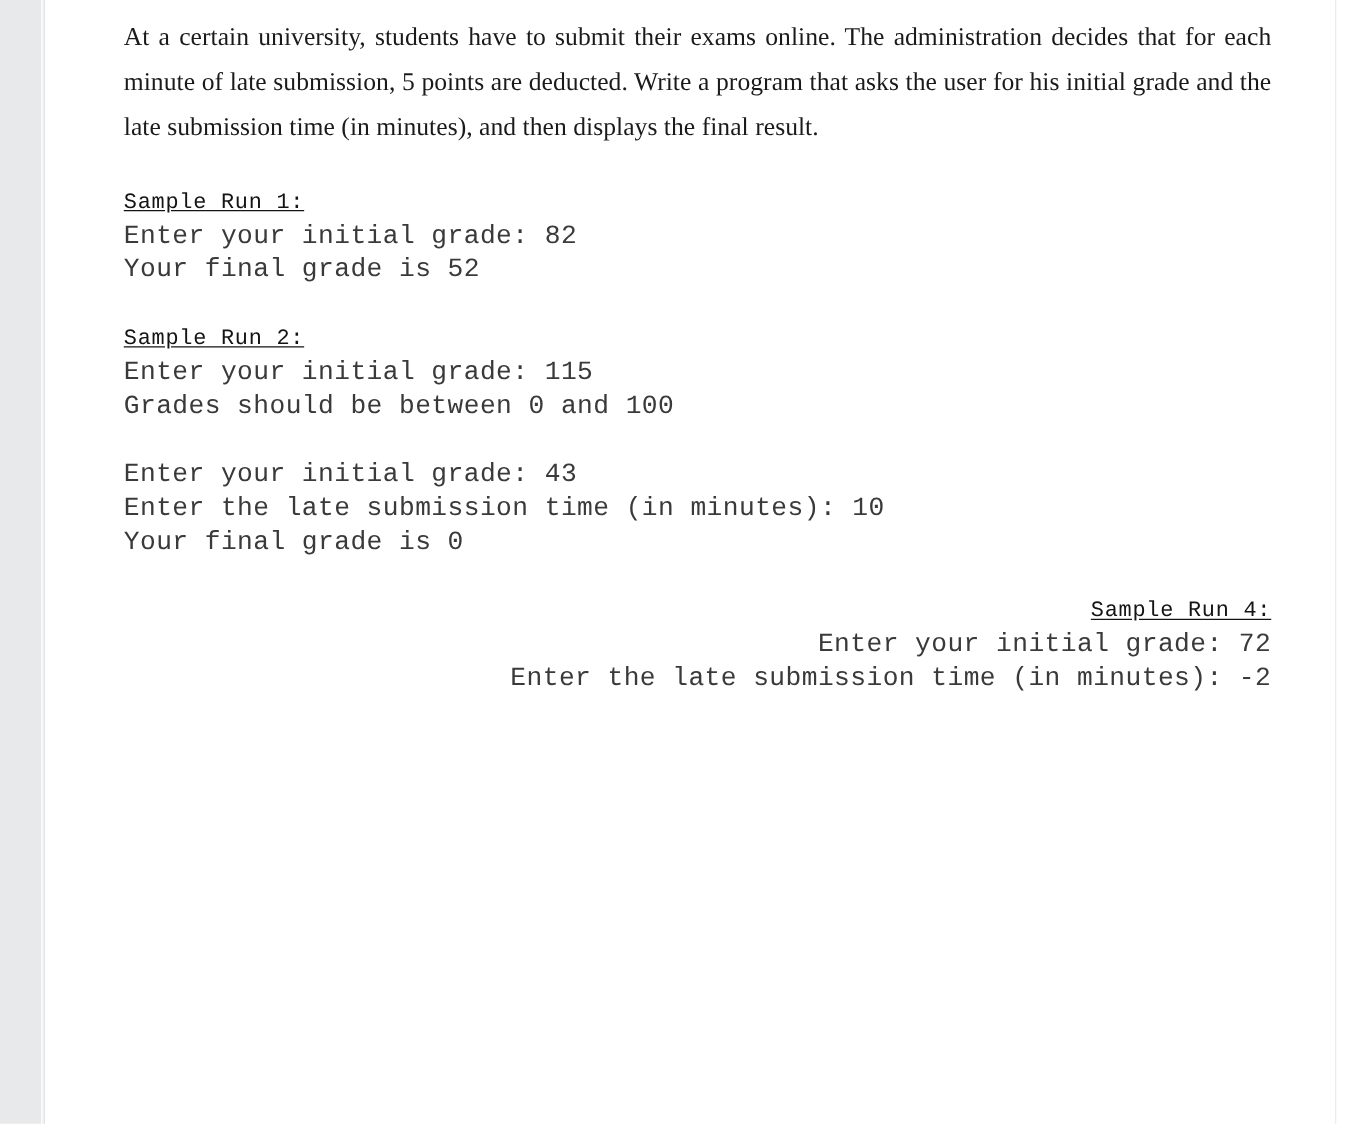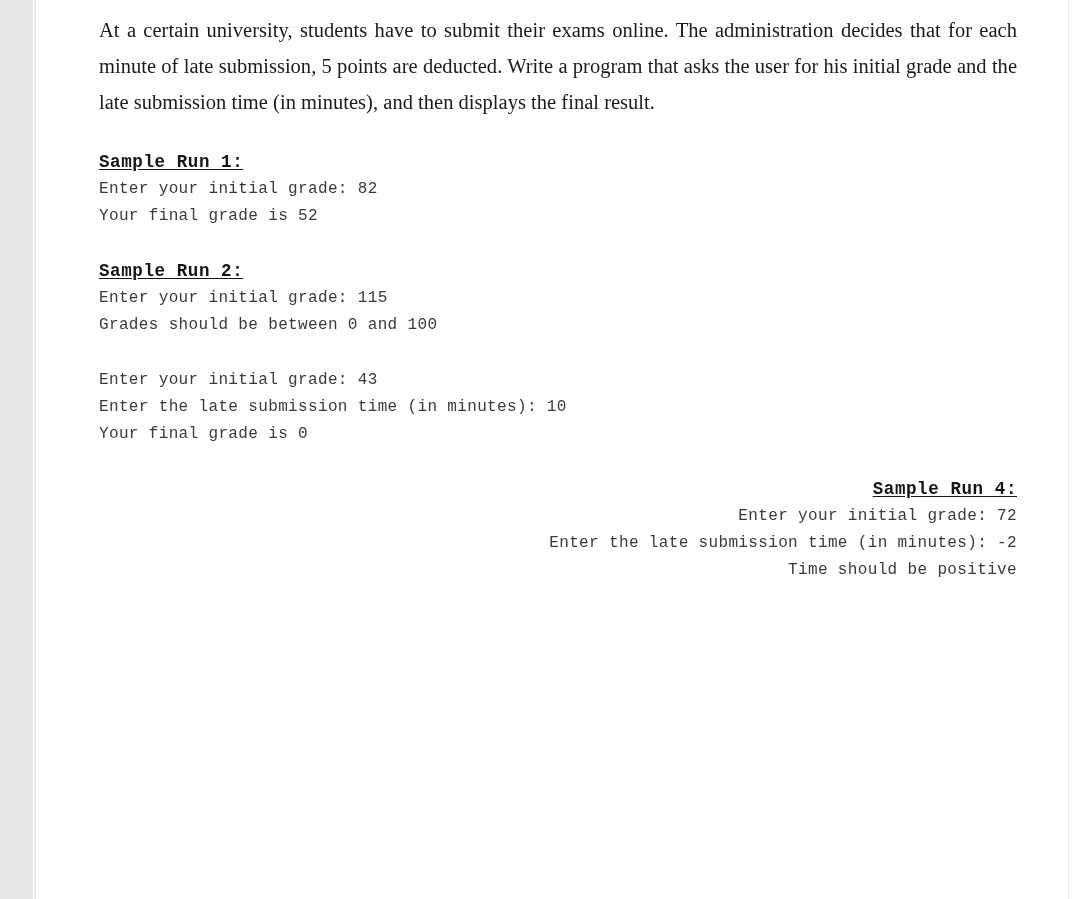--- a/index.html
+++ b/index.html
@@ -82,30 +82,30 @@
     margin-bottom: 28px;
   }
   .run-block:last-child {
     margin-bottom: 0;
     text-align: right;
   }
   .run-title {
     font-family: "Liberation Mono", monospace;
     font-size: 17.5px;
     line-height: 27px;
-    font-weight: bold;
+    font-weight: normal;
     color: #141414;
     text-decoration: underline;
     text-underline-offset: 2px;
     display: inline-block;
     letter-spacing: 0.6px;
   }
   .run-line {
     font-family: "Liberation Mono", monospace;
-    font-size: 16px;
+    font-size: 21px;
     line-height: 27px;
     color: #3a3a3a;
     white-space: pre;
     letter-spacing: 0.35px;
   }
 </style>
 </head>
 <body>
 
 <div class="page-root">
@@ -135,18 +135,17 @@
       <div class="run-block">
         <div class="run-line">Enter your initial grade: 43</div>
         <div class="run-line">Enter the late submission time (in minutes): 10</div>
         <div class="run-line">Your final grade is 0</div>
       </div>
 
       <div class="run-block">
         <div class="run-title">Sample Run 4:</div>
         <div class="run-line">Enter your initial grade: 72</div>
         <div class="run-line">Enter the late submission time (in minutes): -2</div>
-        <div class="run-line">Time should be positive</div>
       </div>
 
     </div>
   </div>
 </div>
 
 </body></html>

